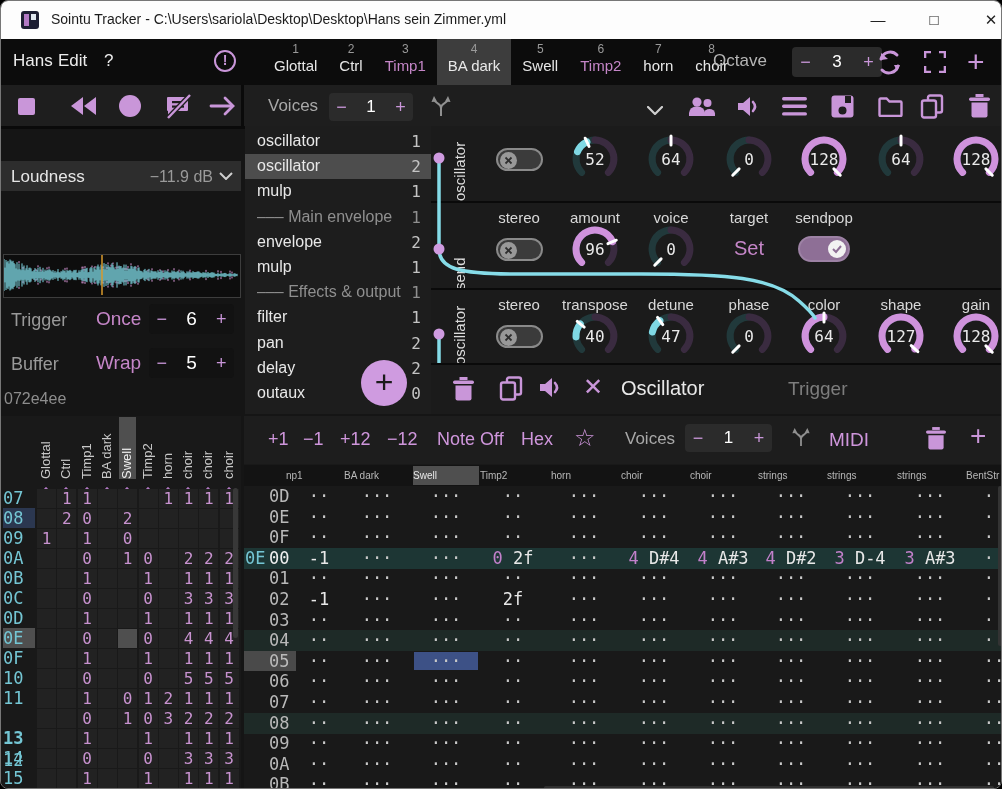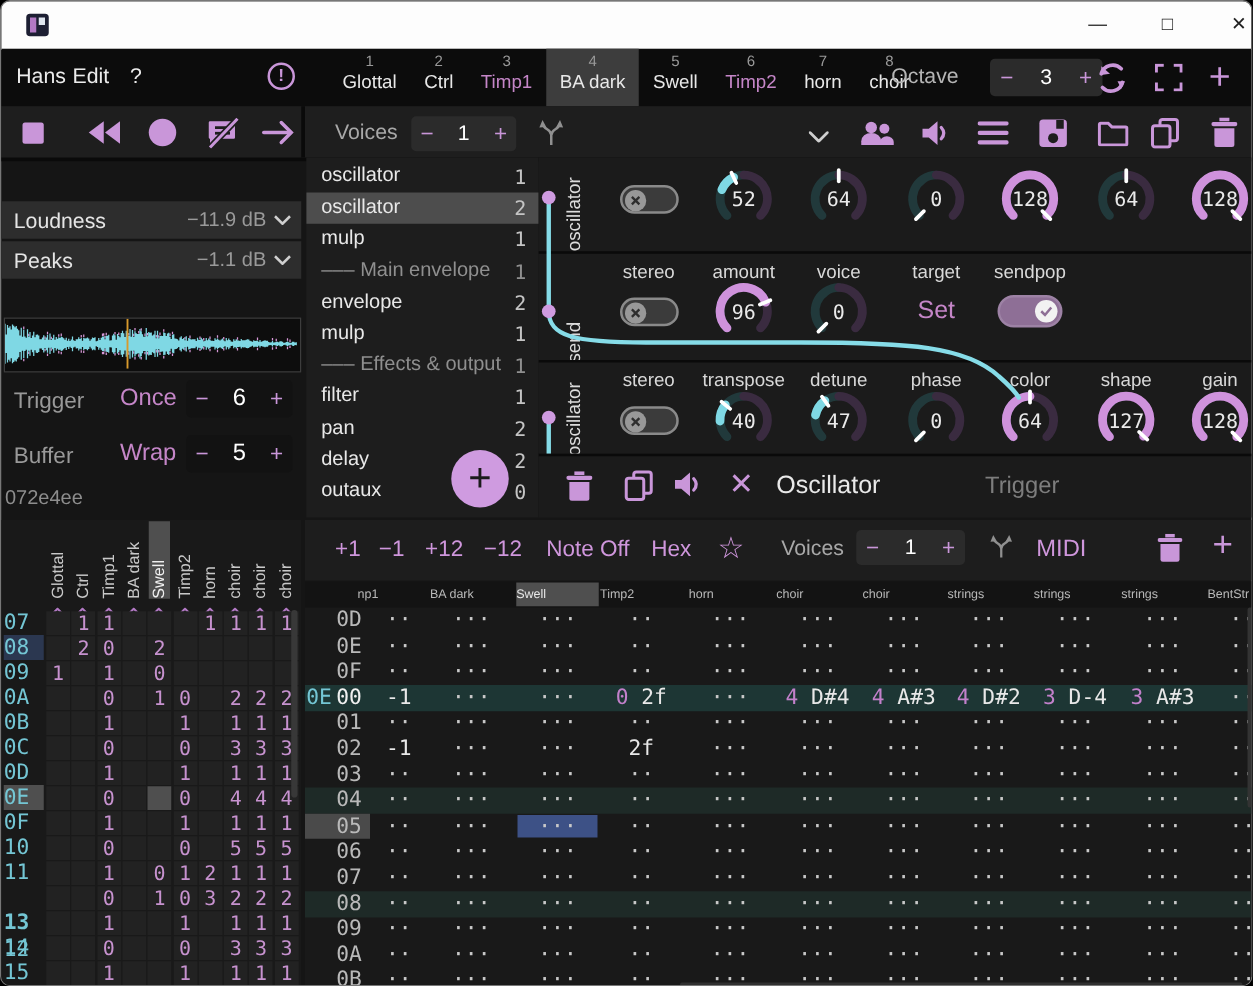--- a/index.html
+++ b/index.html
@@ -87,20 +87,21 @@
   .plab-num{position:absolute;left:25px;width:26px;text-align:left;font-size:17px;color:#b9b9b9;font-family:"DejaVu Sans Mono",monospace;line-height:21px;}
   .scroll{position:absolute;background:#383838;border-radius:3px;}
 </style>
 </head>
 <body>
 
 <div id="win">
 
   <div id="titlebar">
     <span id="appicon"></span>
+    <span id="wtitle">Sointu Tracker - C:\Users\sariola\Desktop\Desktop\Hans sein Zimmer.yml</span>
     <span class="wbtn" style="left:855px;">—</span>
     <span class="wbtn" style="left:911px;">□</span>
     <span class="wbtn" style="left:968px;">✕</span>
   </div>
 
   <div id="menurow">
     <span class="menuitem" style="left:12px;">Hans</span>
     <span class="menuitem" style="left:57px;">Edit</span>
     <span class="menuitem" style="left:103px;">?</span>
   </div>
@@ -250,27 +251,20 @@
     <svg width="21" height="24" viewBox="0 0 21 24" fill="#c996d9">
         <rect x="6.5" y="0" width="8" height="3"></rect>
         <rect x="0" y="3.5" width="21" height="3.4" rx="1.7"></rect>
         <path d="M2.5,8.5 h16 v13 a2,2 0 0 1 -2,2 h-12 a2,2 0 0 1 -2,-2 z"></path>
       </svg>
   </span>
 
   <div class="lrow" style="top:160px;height:30px;">
     <span class="ll">Loudness</span>
     <span class="lv">−11.9 dB</span>
-    <svg class="abs" style="right:8px;top:11px;" width="14" height="8" viewBox="0 0 14 8" fill="none" stroke="#cfcfcf" stroke-width="2">
-        <polyline points="1,1 7,7 13,1"></polyline>
-      </svg>
-  </div>
-  <div class="lrow" style="top:192px;height:30px;">
-    <span class="ll">Peaks</span>
-    <span class="lv">−1.1 dB</span>
     <svg class="abs" style="right:8px;top:11px;" width="14" height="8" viewBox="0 0 14 8" fill="none" stroke="#cfcfcf" stroke-width="2">
         <polyline points="1,1 7,7 13,1"></polyline>
       </svg>
   </div>
   <div id="scope">
     <svg id="scopesvg" width="234" height="40" viewBox="0 0 234 40">
         <path d="M15,6.1 L15,8.1 M15,31.9 L15,33.9 M19,11.9 L19,13.9 M19,26.1 L19,28.1 M32,14.1 L32,16.1 M32,23.9 L32,25.9 M34,10.3 L34,12.3 M34,27.7 L34,29.7 M37,14.4 L37,16.4 M37,23.6 L37,25.6 M43,12.3 L43,14.3 M43,25.7 L43,27.7 M45,11.7 L45,13.7 M45,26.3 L45,28.3 M61,12.9 L61,14.9 M61,25.1 L61,27.1 M63,12.6 L63,14.6 M63,25.4 L63,27.4 M78,11.7 L78,13.7 M78,26.3 L78,28.3 M79,11.6 L79,13.6 M79,26.4 L79,28.4 M80,13.8 L80,15.8 M80,24.2 L80,26.2 M81,11.1 L81,13.1 M81,26.9 L81,28.9 M88,10.6 L88,12.6 M88,27.4 L88,29.4 M91,11.0 L91,13.0 M91,27.0 L91,29.0 M99,11.3 L99,13.3 M99,26.7 L99,28.7 M103,12.0 L103,14.0 M103,26.0 L103,28.0 M104,7.4 L104,9.4 M104,30.6 L104,32.6 M107,9.7 L107,11.7 M107,28.3 L107,30.3 M109,7.5 L109,9.5 M109,30.5 L109,32.5 M112,11.7 L112,13.7 M112,26.3 L112,28.3 M114,11.4 L114,13.4 M114,26.6 L114,28.6 M121,13.0 L121,15.0 M121,25.0 L121,27.0 M123,13.1 L123,15.1 M123,24.9 L123,26.9 M124,11.0 L124,13.0 M124,27.0 L124,29.0 M127,8.3 L127,10.3 M127,29.7 L127,31.7 M132,11.8 L132,13.8 M132,26.2 L132,28.2 M134,10.3 L134,12.3 M134,27.7 L134,29.7 M144,14.6 L144,16.6 M144,23.4 L144,25.4 M148,13.3 L148,15.3 M148,24.7 L148,26.7 M156,14.2 L156,16.2 M156,23.8 L156,25.8 M159,15.4 L159,17.4 M159,22.6 L159,24.6 M164,14.1 L164,16.1 M164,23.9 L164,25.9 M170,13.2 L170,15.2 M170,24.8 L170,26.8 M175,14.6 L175,16.6 M175,23.4 L175,25.4 M186,14.7 L186,16.7 M186,23.3 L186,25.3 M202,14.9 L202,16.9 M202,23.1 L202,25.1 M214,15.3 L214,17.3 M214,22.7 L214,24.7 M217,15.9 L217,17.9 M217,22.1 L217,24.1 M226,15.6 L226,17.6 M226,22.4 L226,24.4 M228,16.6 L228,18.6 M228,21.4 L228,23.4 " stroke="#d898d8" stroke-width="1" fill="none"></path>
         <path d="M0,4.0 L0,36.0 M1,12.6 L1,27.4 M2,5.0 L2,35.0 M3,7.2 L3,32.8 M4,5.9 L4,34.1 M5,8.5 L5,31.5 M6,4.5 L6,35.5 M7,5.5 L7,34.5 M8,6.7 L8,33.3 M9,5.8 L9,34.2 M10,8.0 L10,32.0 M11,9.2 L11,30.8 M12,13.4 L12,26.6 M13,7.2 L13,32.8 M14,14.4 L14,25.6 M15,8.6 L15,31.4 M16,14.2 L16,25.8 M17,15.2 L17,24.8 M18,8.4 L18,31.6 M19,14.4 L19,25.6 M20,10.5 L20,29.5 M21,15.3 L21,24.7 M22,13.3 L22,26.7 M23,10.3 L23,29.7 M24,14.8 L24,25.2 M25,12.8 L25,27.2 M26,12.6 L26,27.4 M27,13.4 L27,26.6 M28,16.3 L28,23.7 M29,16.3 L29,23.7 M30,15.0 L30,25.0 M31,13.1 L31,26.9 M32,16.6 L32,23.4 M33,14.9 L33,25.1 M34,12.8 L34,27.2 M35,16.8 L35,23.2 M36,11.8 L36,28.2 M37,16.9 L37,23.1 M38,15.6 L38,24.4 M39,12.8 L39,27.2 M40,16.7 L40,23.3 M41,14.6 L41,25.4 M42,16.0 L42,24.0 M43,14.8 L43,25.2 M44,15.3 L44,24.7 M45,14.2 L45,25.8 M46,14.7 L46,25.3 M47,15.6 L47,24.4 M48,16.7 L48,23.3 M49,15.1 L49,24.9 M50,17.5 L50,22.5 M51,15.9 L51,24.1 M52,17.7 L52,22.3 M53,16.6 L53,23.4 M54,14.1 L54,25.9 M55,17.1 L55,22.9 M56,17.7 L56,22.3 M57,16.3 L57,23.7 M58,16.4 L58,23.6 M59,14.7 L59,25.3 M60,16.1 L60,23.9 M61,15.4 L61,24.6 M62,17.5 L62,22.5 M63,15.1 L63,24.9 M64,15.8 L64,24.2 M65,15.6 L65,24.4 M66,14.9 L66,25.1 M67,15.8 L67,24.2 M68,17.6 L68,22.4 M69,16.3 L69,23.7 M70,14.9 L70,25.1 M71,15.4 L71,24.6 M72,14.8 L72,25.2 M73,18.0 L73,22.0 M74,17.5 L74,22.5 M75,15.3 L75,24.7 M76,16.9 L76,23.1 M77,15.2 L77,24.8 M78,14.2 L78,25.8 M79,14.1 L79,25.9 M80,16.3 L80,23.7 M81,13.6 L81,26.4 M82,13.5 L82,26.5 M83,12.8 L83,27.2 M84,17.3 L84,22.7 M85,17.1 L85,22.9 M86,13.3 L86,26.7 M87,12.0 L87,28.0 M88,13.1 L88,26.9 M89,16.7 L89,23.3 M90,12.2 L90,27.8 M91,13.5 L91,26.5 M92,14.8 L92,25.2 M93,11.3 L93,28.7 M94,9.5 L94,30.5 M95,11.6 L95,28.4 M96,14.6 L96,25.4 M97,9.6 L97,30.4 M98,11.6 L98,28.4 M99,13.8 L99,26.2 M100,8.1 L100,31.9 M101,14.4 L101,25.6 M102,9.0 L102,31.0 M103,14.5 L103,25.5 M104,9.9 L104,30.1 M105,11.6 L105,28.4 M106,12.2 L106,27.8 M107,12.2 L107,27.8 M108,8.2 L108,31.8 M109,10.0 L109,30.0 M110,12.4 L110,27.6 M111,14.3 L111,25.7 M112,14.2 L112,25.8 M113,7.3 L113,32.7 M114,13.9 L114,26.1 M115,10.6 L115,29.4 M116,11.2 L116,28.8 M117,11.0 L117,29.0 M118,13.3 L118,26.7 M119,12.5 L119,27.5 M120,9.5 L120,30.5 M121,15.5 L121,24.5 M122,9.6 L122,30.4 M123,15.6 L123,24.4 M124,13.5 L124,26.5 M125,13.6 L125,26.4 M126,13.8 L126,26.2 M127,10.8 L127,29.2 M128,11.3 L128,28.7 M129,13.8 L129,26.2 M130,11.8 L130,28.2 M131,11.1 L131,28.9 M132,14.3 L132,25.7 M133,16.1 L133,23.9 M134,12.8 L134,27.2 M135,12.4 L135,27.6 M136,15.7 L136,24.3 M137,15.9 L137,24.1 M138,16.4 L138,23.6 M139,17.4 L139,22.6 M140,14.9 L140,25.1 M141,13.9 L141,26.1 M142,16.1 L142,23.9 M143,15.3 L143,24.7 M144,17.1 L144,22.9 M145,13.9 L145,26.1 M146,17.6 L146,22.4 M147,15.4 L147,24.6 M148,15.8 L148,24.2 M149,16.5 L149,23.5 M150,16.4 L150,23.6 M151,16.4 L151,23.6 M152,16.4 L152,23.6 M153,17.7 L153,22.3 M154,15.2 L154,24.8 M155,16.8 L155,23.2 M156,16.7 L156,23.3 M157,15.2 L157,24.8 M158,16.3 L158,23.7 M159,17.9 L159,22.1 M160,17.6 L160,22.4 M161,15.3 L161,24.7 M162,17.1 L162,22.9 M163,15.7 L163,24.3 M164,16.6 L164,23.4 M165,17.6 L165,22.4 M166,17.6 L166,22.4 M167,17.7 L167,22.3 M168,15.5 L168,24.5 M169,16.8 L169,23.2 M170,15.7 L170,24.3 M171,16.7 L171,23.3 M172,17.3 L172,22.7 M173,16.5 L173,23.5 M174,15.8 L174,24.2 M175,17.1 L175,22.9 M176,18.0 L176,22.0 M177,15.4 L177,24.6 M178,17.2 L178,22.8 M179,15.7 L179,24.3 M180,16.9 L180,23.1 M181,18.2 L181,21.8 M182,18.4 L182,21.6 M183,16.4 L183,23.6 M184,17.5 L184,22.5 M185,16.3 L185,23.7 M186,17.2 L186,22.8 M187,17.4 L187,22.6 M188,17.7 L188,22.3 M189,16.2 L189,23.8 M190,17.2 L190,22.8 M191,17.1 L191,22.9 M192,17.2 L192,22.8 M193,16.7 L193,23.3 M194,16.4 L194,23.6 M195,16.6 L195,23.4 M196,17.5 L196,22.5 M197,17.9 L197,22.1 M198,18.4 L198,21.6 M199,17.2 L199,22.8 M200,17.7 L200,22.3 M201,17.6 L201,22.4 M202,17.4 L202,22.6 M203,18.4 L203,21.6 M204,17.0 L204,23.0 M205,18.3 L205,21.7 M206,17.9 L206,22.1 M207,17.6 L207,22.4 M208,17.2 L208,22.8 M209,17.6 L209,22.4 M210,17.6 L210,22.4 M211,18.6 L211,21.4 M212,19.0 L212,21.0 M213,18.8 L213,21.2 M214,17.8 L214,22.2 M215,19.0 L215,21.0 M216,18.8 L216,21.2 M217,18.4 L217,21.6 M218,18.3 L218,21.7 M219,18.8 L219,21.2 M220,18.0 L220,22.0 M221,17.9 L221,22.1 M222,18.3 L222,21.7 M223,19.1 L223,20.9 M224,19.2 L224,20.8 M225,18.6 L225,21.4 M226,18.1 L226,21.9 M227,18.7 L227,21.3 M228,19.1 L228,20.9 M229,19.2 L229,20.8 M230,18.4 L230,21.6 M231,18.3 L231,21.7 M232,19.0 L232,21.0 M233,18.8 L233,21.2 " stroke="#7fd8e4" stroke-width="1" fill="none"></path>
         <line x1="98" y1="0" x2="98" y2="40" stroke="#d89a2c" stroke-width="1.5"></line>
       </svg>

